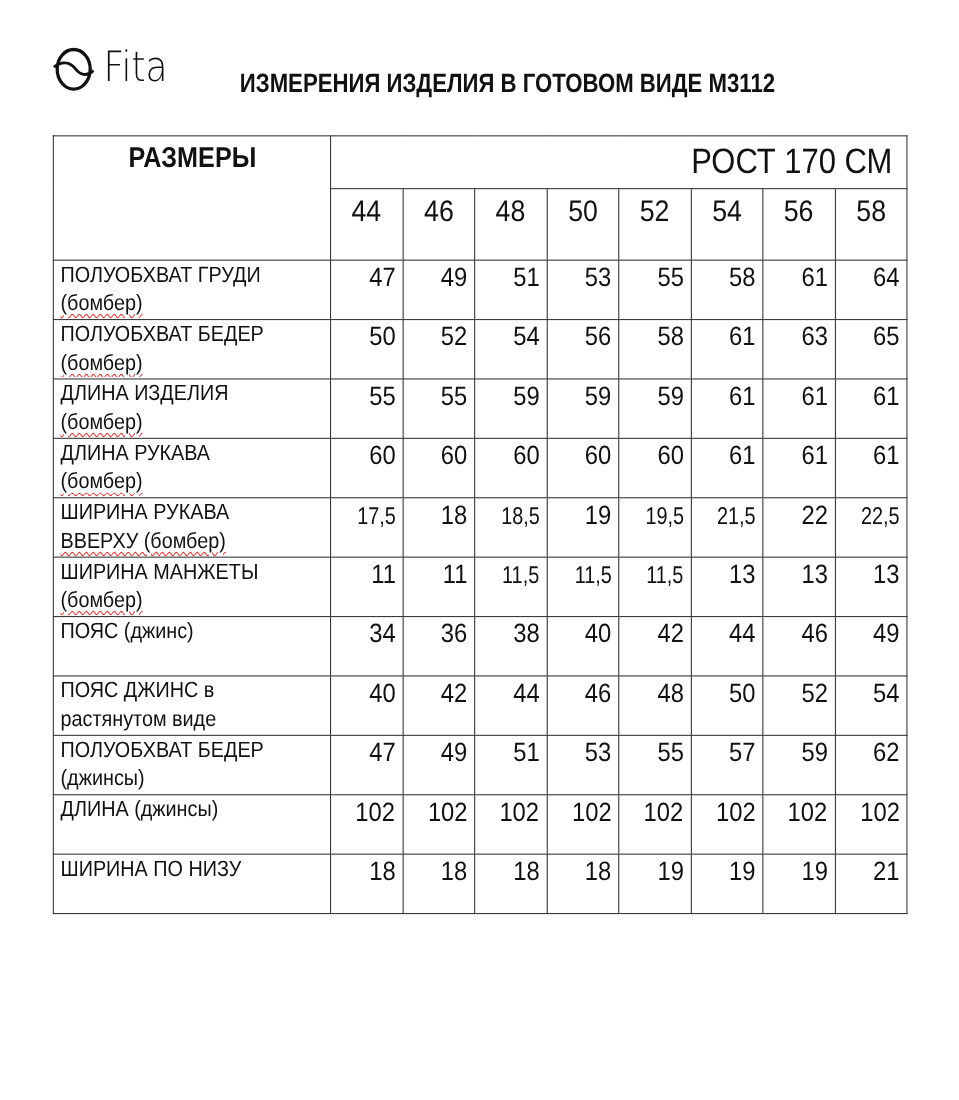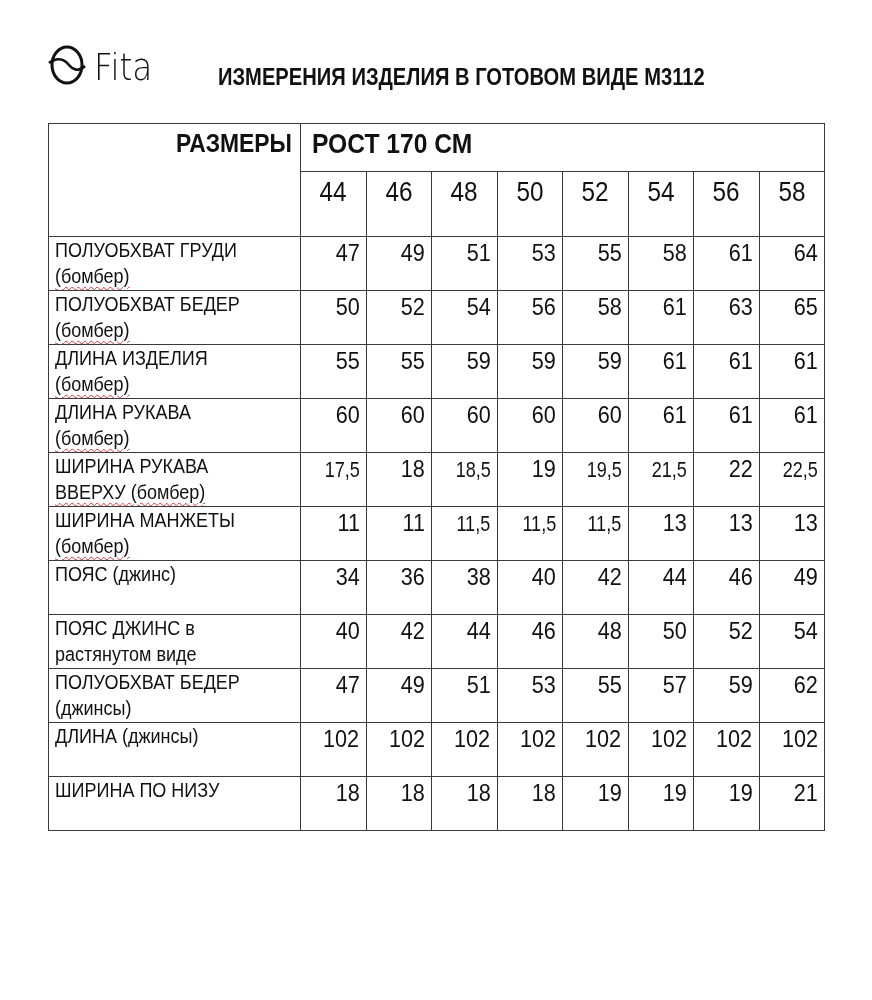--- a/index.html
+++ b/index.html
@@ -1,38 +1,38 @@
 <!DOCTYPE html>
 <html><head>
 <meta charset="utf-8">
 <style>
   html, body { margin: 0; padding: 0; background: #ffffff; }
   body { width: 872px; height: 1000px; position: relative; overflow: hidden;
          font-family: "Liberation Sans", "DejaVu Sans", sans-serif; color: #111; }
 
-  .logo { position: absolute; left: 48px; top: 42px; height: 44px; display: flex; align-items: flex-end; }
+  .logo { position: absolute; left: 48px; top: 42px; height: 44px; display: flex; align-items: flex-start; }
   .logo svg { display: block; }
   .logo-text { font-family: "DejaVu Sans", sans-serif; font-weight: 300; font-size: 38px;
                letter-spacing: 0px; margin-left: 8px; line-height: 1; color: #111;
                transform: scaleX(0.86); transform-origin: left center; }
 
   .doc-title { position: absolute; left: 218px; top: 63px; font-size: 24px; font-weight: bold;
                white-space: nowrap; transform: scaleX(0.84); transform-origin: left center;
                color: #111; letter-spacing: 0px; }
 
   table.sizes { position: absolute; left: 48px; top: 123px; border-collapse: collapse;
                 table-layout: fixed; width: 776px; }
   table.sizes td { border: 1.3px solid #3a3a3a; padding: 0; vertical-align: top; }
   .col-label { width: 252px; }
   .col-size { width: 65.5px; }
 
-  .hdr-sizes-label { height: 48px; text-align: right; vertical-align: top; }
+  .hdr-sizes-label { height: 48px; text-align: center; vertical-align: top; }
   .hdr-sizes-label span { display: inline-block; font-size: 26px; font-weight: bold;
                           transform: scaleX(0.88); padding-top: 4px; }
-  .hdr-height { height: 47px; text-align: left; font-size: 28px; font-weight: bold; }
+  .hdr-height { height: 47px; text-align: right; font-size: 32px; font-weight: normal; }
   .hdr-height span { display: inline-block; transform: scaleX(0.88); padding-top: 4px; }
   .hdr-size { height: 64px; text-align: center; font-size: 27px; }
   .hdr-size span { display: inline-block; padding-top: 5px; transform: scaleX(0.9); }
 
   .row td { height: 51px; }
   .row-label { font-size: 20px; line-height: 26px; padding-left: 6px !important; padding-top: 0px !important; }
   .row-label span { display: block; transform: scaleX(0.9); transform-origin: left top; white-space: nowrap; }
   .row-label .sub.wavy { text-decoration: underline wavy #d23c3c; text-decoration-thickness: 1px;
                         text-underline-offset: 3px; }
   .val { text-align: right; font-size: 24px; padding-right: 6px !important; padding-top: 2px !important; }

